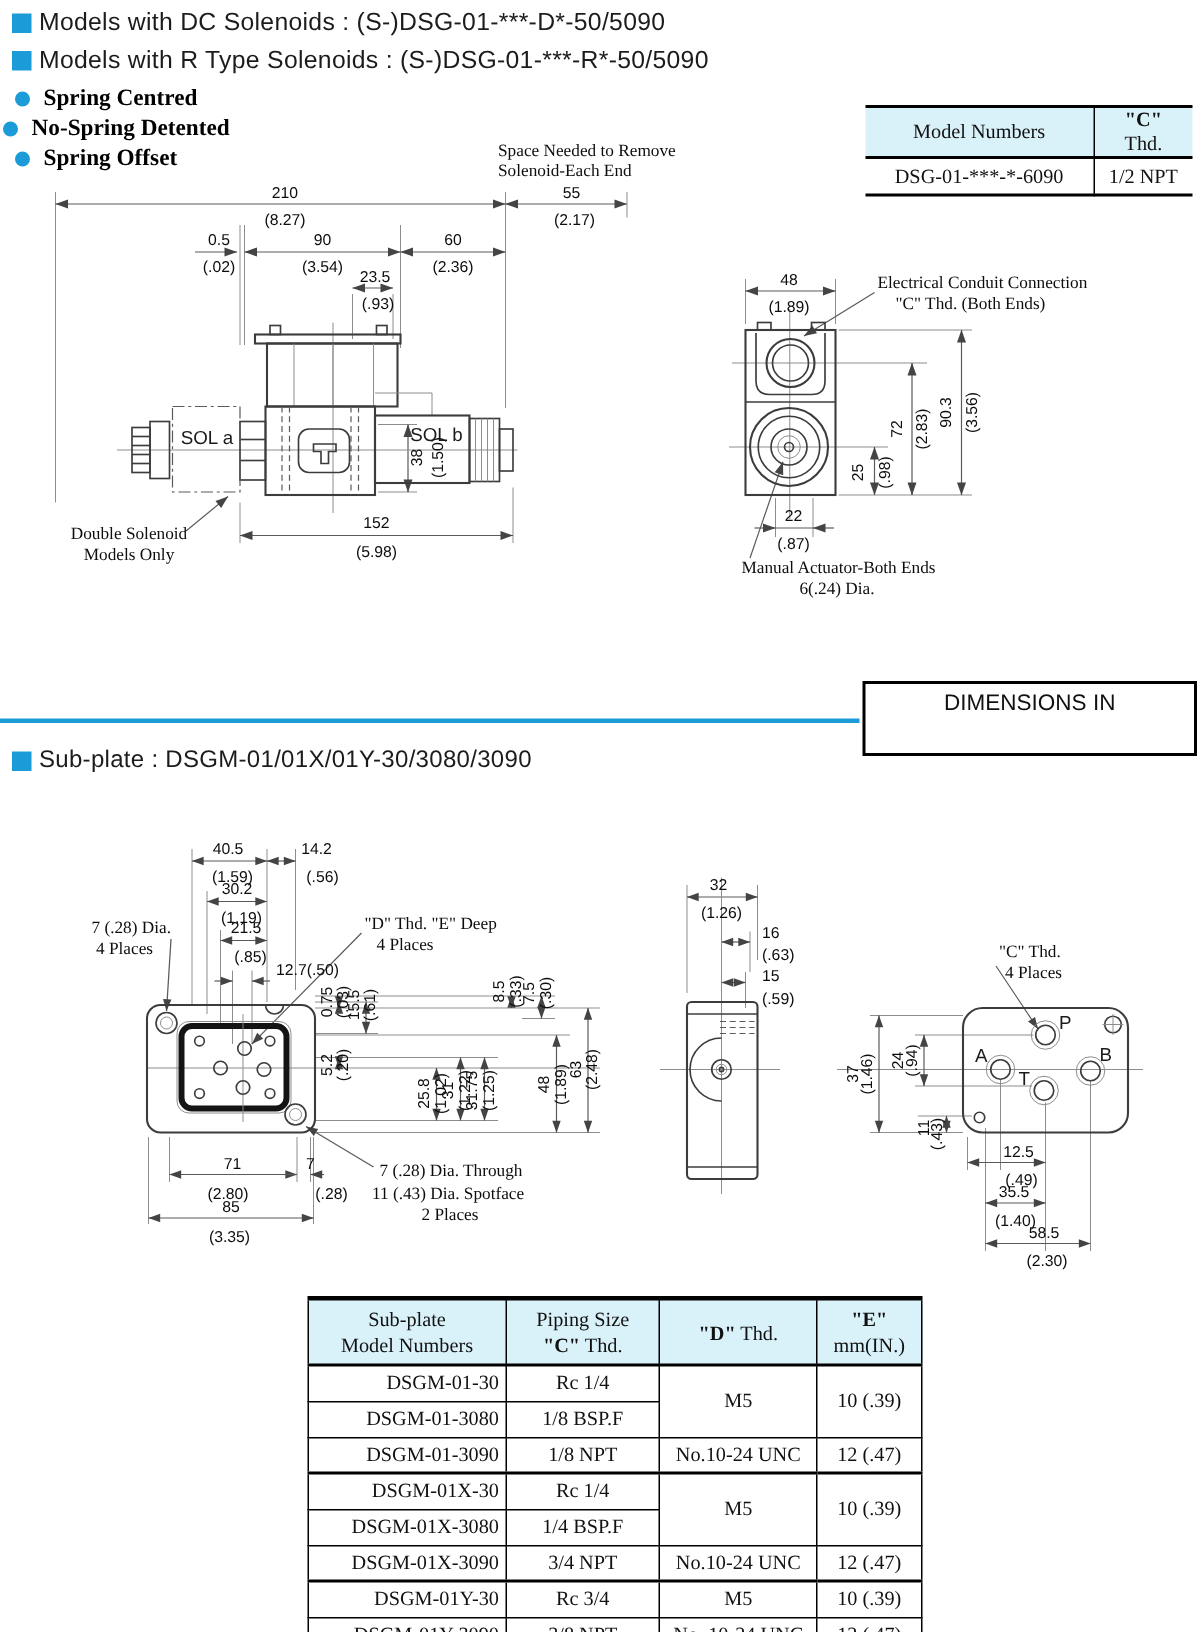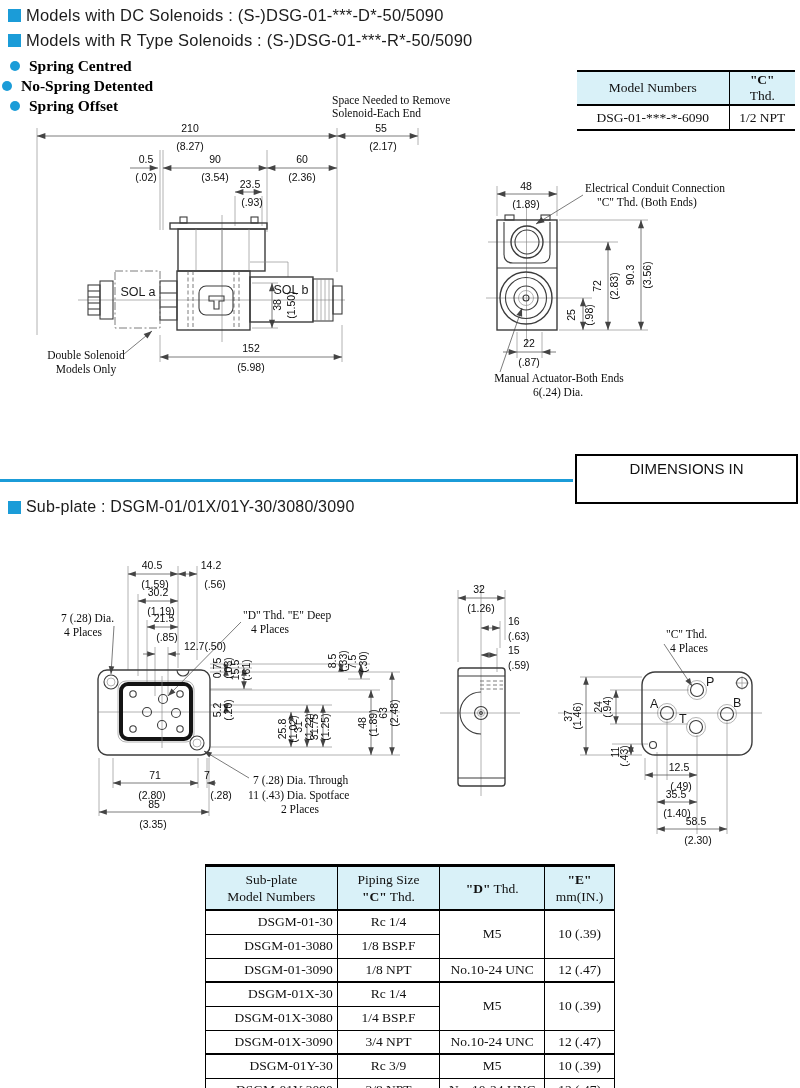--- a/index.html
+++ b/index.html
@@ -514,21 +514,21 @@
       <td>1/4 BSP.F</td>
     </tr>
     <tr class="g" actable="false">
       <td class="ml">DSGM-01X-3090</td>
       <td>3/4 NPT</td>
       <td>No.10-24 UNC</td>
       <td>12 (.47)</td>
     </tr>
     <tr>
       <td class="ml">DSGM-01Y-30</td>
-      <td>Rc 3/9</td>
+      <td>Rc 3/4</td>
       <td>M5</td>
       <td>10 (.39)</td>
     </tr>
     <tr>
       <td class="ml">DSGM-01Y-3090</td>
       <td>3/8 NPT</td>
       <td>No. 10-24 UNC</td>
       <td>12 (.47)</td>
     </tr>
   </tbody>

